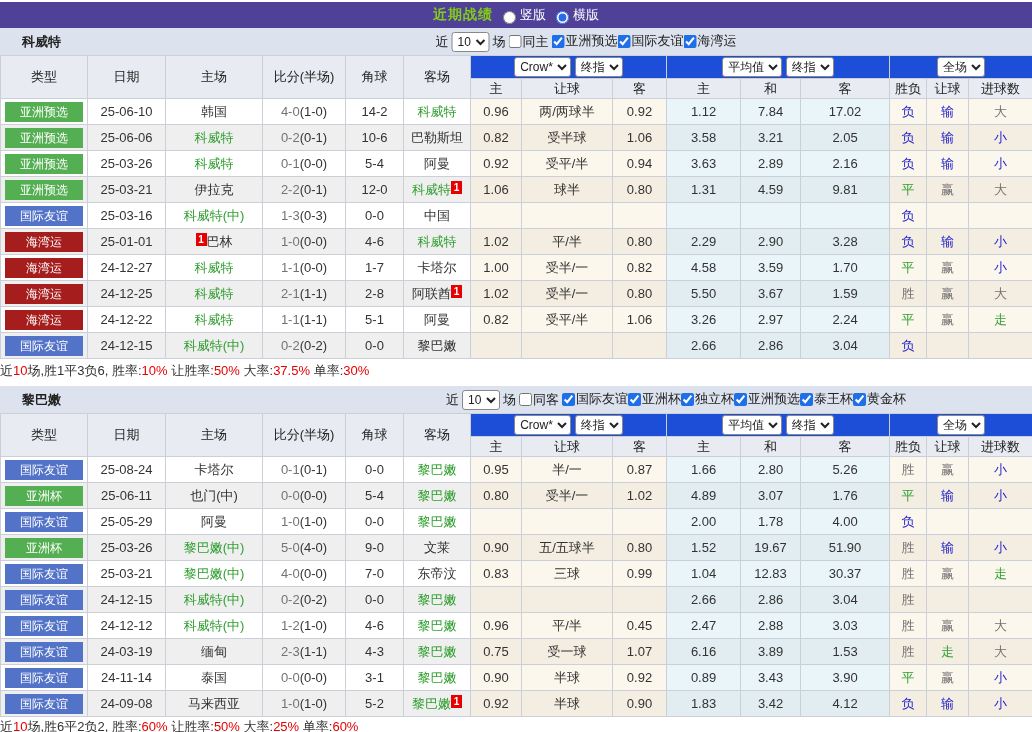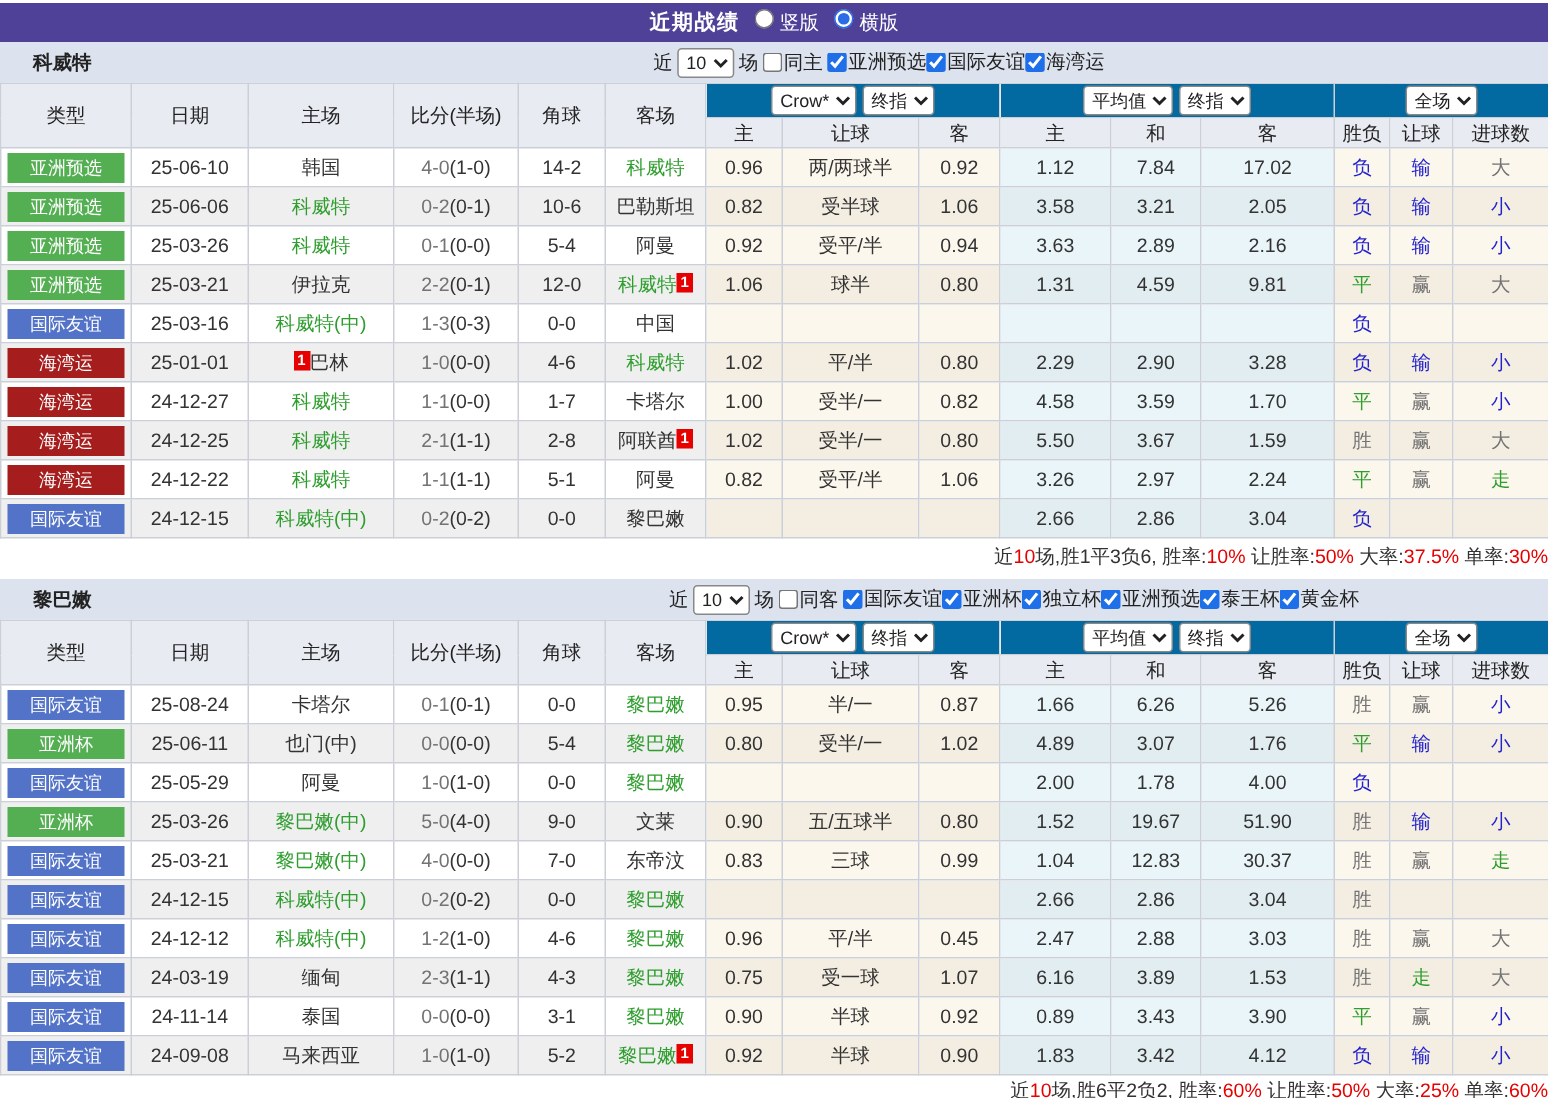--- a/index.html
+++ b/index.html
@@ -6,54 +6,54 @@
   body{
     width:1032px;height:732px;background:#fff;overflow:hidden;
     font-family:"Liberation Sans","DejaVu Sans",sans-serif;
     font-size:13px;color:#333;padding-top:2px;box-sizing:border-box;
   }
   
   .titlebar{
     height:26px;background:#4f4197;display:flex;align-items:center;
     justify-content:center;gap:10px;
   }
-  .tb-title{color:#ffffff;font-weight:bold;font-size:14px;letter-spacing:1px;}
-  .tb-radio{color:#fff;font-size:13px;display:inline-flex;align-items:flex-start;gap:4px;cursor:pointer;}
+  .tb-title{color:#84cc16;font-weight:bold;font-size:14px;letter-spacing:1px;}
+  .tb-radio{color:#fff;font-size:13px;display:inline-flex;align-items:flex-end;gap:4px;cursor:pointer;}
   .tb-radio input{width:13px;height:13px;margin:0;accent-color:#2b6be8;}
   
   .section-bar{height:27px;background:#dce3ee;position:relative;display:flex;align-items:center;}
   .team-name{font-weight:bold;color:#222;margin-left:22px;}
   .filters{position:absolute;top:0;height:27px;display:flex;align-items:center;gap:3px;white-space:nowrap;font-size:13px;color:#222;}
   .filters.f1{left:calc(50% + 70px);transform:translateX(-50%);}
   .filters.f2{left:calc(50% + 160px);transform:translateX(-50%);}
   .chk{display:inline-flex;align-items:center;gap:1px;cursor:pointer;}
   .chk input{width:13px;height:13px;margin:0;accent-color:#1e6fe8;}
   .sel{font-size:12px;height:20px;border:1px solid #888;border-radius:3px;background:#fff;padding:0 1px;color:#222;}
   
   table{border-collapse:collapse;table-layout:fixed;width:1032px;}
   th,td{border:1px solid #cbd0d8;text-align:center;padding:0;overflow:hidden;white-space:nowrap;}
   thead th{font-weight:normal;font-size:13px;color:#222;background:#e9ebf2;}
-  th.hd-sel{background:#0369a1;height:22px;}
+  th.hd-sel{background:#1d4ed8;height:22px;}
   tr.hdr-bot th{height:19px;}
   tbody td{height:25px;font-size:13px;}
   .r-odd td{background:#ffffff;}
   .r-even td{background:#efefef;}
   .r-odd td.c-odd{background:#fcf7ed;}
   .r-even td.c-odd{background:#f3ede2;}
   .r-odd td.c-avg{background:#eaf5f9;}
   .r-even td.c-avg{background:#e2edf1;}
   .t-red{color:#737373;}
   .t-green{color:#2f9e2f;}
   .t-blue{color:#2222cc;}
   .t-team{color:#2f9e2f;}
   .badge{display:inline-block;width:78px;height:20px;line-height:20px;font-size:12px;color:#fff;}
   .red1{display:inline-block;background:#e60000;color:#fff;font-size:10px;font-weight:bold;
         width:11px;height:13px;line-height:13px;text-align:center;position:relative;top:-3px;}
   
-  .summary{height:24px;line-height:24px;text-align:right;font-size:13px;color:#333;}
+  .summary{height:24px;line-height:24px;text-align:left;font-size:13px;color:#333;}
   .summary.last{height:19px;line-height:19px;}
   .summary .red{color:#e60000;}
   .gap{height:3px;}
 </style>
 </head>
 <body>
 
 <div class="titlebar">
   <span class="tb-title">近期战绩</span>
   <label class="tb-radio">
@@ -406,21 +406,21 @@
         <td class="c-type"><span class="badge" style="background: rgb(83, 115, 200);">国际友谊</span></td>
         <td class="c-date">25-08-24</td>
         <td class="c-team"><span><span>卡塔尔</span></span></td>
         <td class="c-score"><span><span class="t-red">0-1</span><span>(0-1)</span></span></td>
         <td class="c-corner">0-0</td>
         <td class="c-team"><span><span class="t-team">黎巴嫩</span></span></td>
         <td class="c-odd">0.95</td>
         <td class="c-odd">半/一</td>
         <td class="c-odd">0.87</td>
         <td class="c-avg">1.66</td>
-        <td class="c-avg">6.26</td>
+        <td class="c-avg">2.80</td>
         <td class="c-avg">5.26</td>
         <td class="c-odd t-red">胜</td>
         <td class="c-odd t-red">赢</td>
         <td class="c-odd t-blue">小</td>
       </tr>
       <tr class="r-even">
         <td class="c-type"><span class="badge" style="background: rgb(84, 174, 82);">亚洲杯</span></td>
         <td class="c-date">25-06-11</td>
         <td class="c-team"><span><span>也门(中)</span></span></td>
         <td class="c-score"><span><span class="t-red">0-0</span><span>(0-0)</span></span></td>

